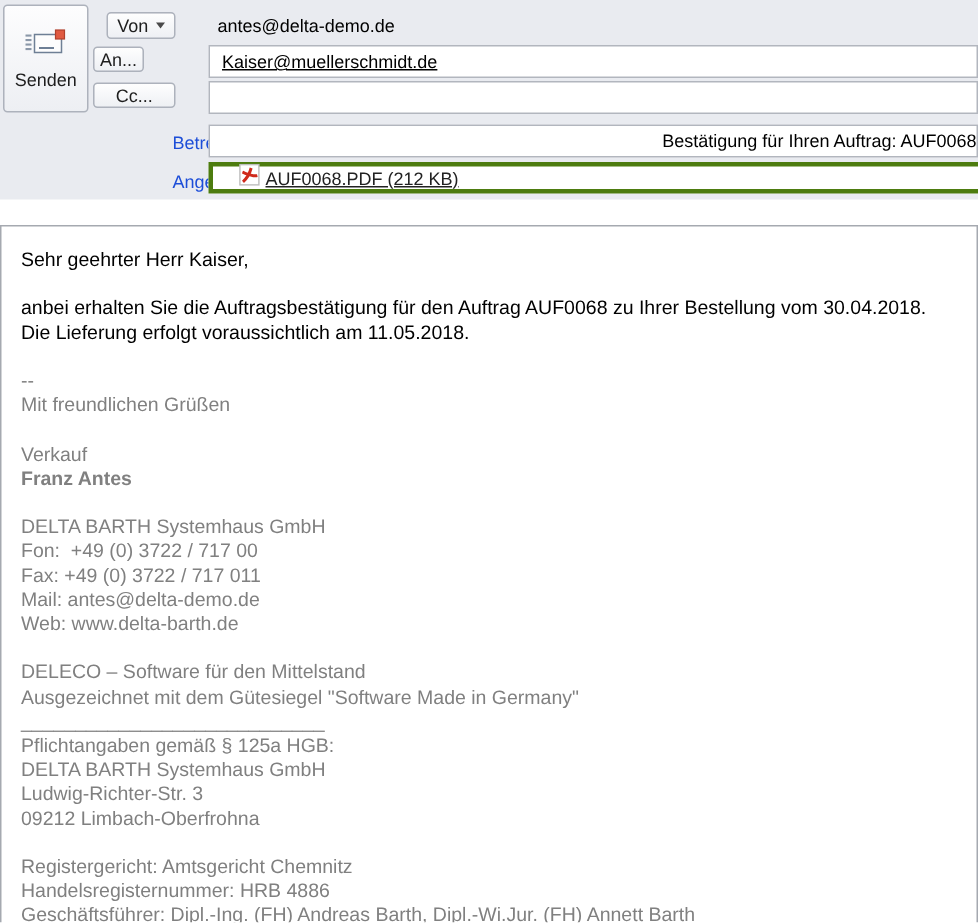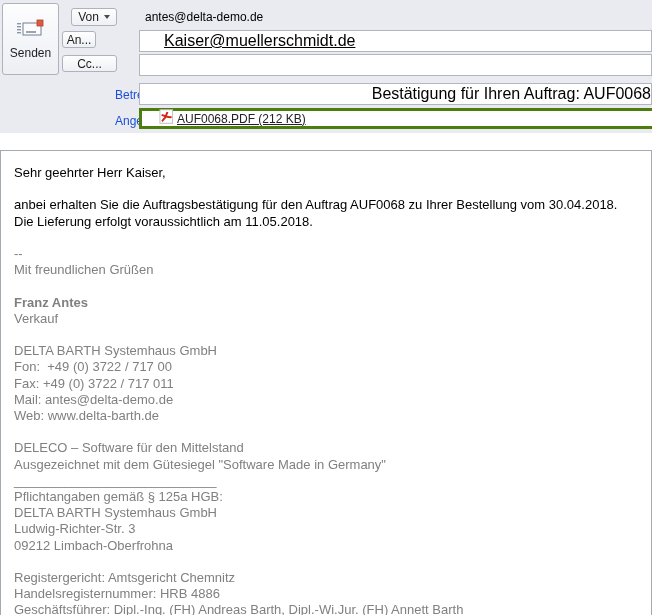--- a/index.html
+++ b/index.html
@@ -34,22 +34,22 @@
     width:0;height:0;border-left:3px solid transparent;
     border-right:3px solid transparent;border-top:4px solid #4a4a4a;
     display:inline-block;
   }
   .from-value{
     position:absolute;left:145px;top:10px;font-size:12px;color:#000;
   }
   .field-input{
     position:absolute;left:139px;width:513px;box-sizing:border-box;
     border:1px solid #b2b6be;background:#fff;height:22px;
-    font-family:"Liberation Sans",sans-serif;font-size:16px;color:#000;
-    padding:0 0 0 24px;outline:none;
+    font-family:"Liberation Sans",sans-serif;font-size:12px;color:#000;
+    padding:0 0 0 8px;outline:none;
   }
   .an-input{top:30px;text-decoration:underline;}
   .cc-input{top:54px;}
   .subject-input{top:83px;text-align:right;}
   .hdr-label{
     position:absolute;left:68px;font-size:12px;color:#1d4ed8;margin-left:47px;
   }
   .subject-label{top:88px;}
   .attach-label{top:114px;}
   .attach-box{
@@ -140,22 +140,22 @@
 
   <div class="body-panel">
       <div class="line black">Sehr geehrter Herr Kaiser,</div>
       <div class="line black">&nbsp;</div>
       <div class="line black">anbei erhalten Sie die Auftragsbestätigung für den Auftrag AUF0068 zu Ihrer Bestellung vom 30.04.2018.</div>
       <div class="line black">Die Lieferung erfolgt voraussichtlich am 11.05.2018.</div>
       <div class="line black">&nbsp;</div>
       <div class="line gray">--</div>
       <div class="line gray">Mit freundlichen Grüßen</div>
       <div class="line black">&nbsp;</div>
+      <div class="line gray">Verkauf</div>
       <div class="line gray-bold">Franz Antes</div>
-      <div class="line gray">Verkauf</div>
       <div class="line black">&nbsp;</div>
       <div class="line gray">DELTA BARTH Systemhaus GmbH</div>
       <div class="line gray">Fon:  +49 (0) 3722 / 717 00</div>
       <div class="line gray">Fax: +49 (0) 3722 / 717 011</div>
       <div class="line gray">Mail: antes@delta-demo.de</div>
       <div class="line gray">Web: www.delta-barth.de</div>
       <div class="line black">&nbsp;</div>
       <div class="line gray">DELECO – Software für den Mittelstand</div>
       <div class="line gray">Ausgezeichnet mit dem Gütesiegel "Software Made in Germany"</div>
       <div class="line gray">____________________________</div>

